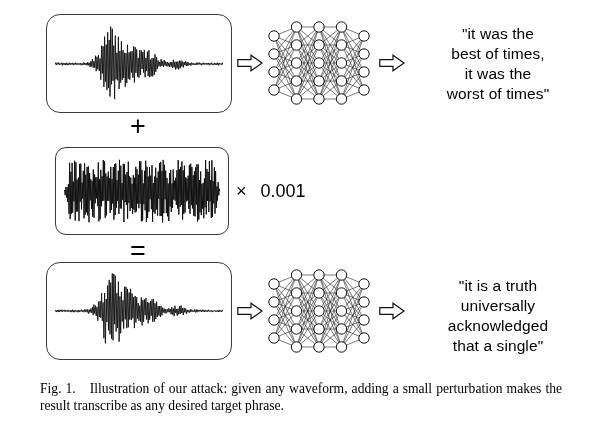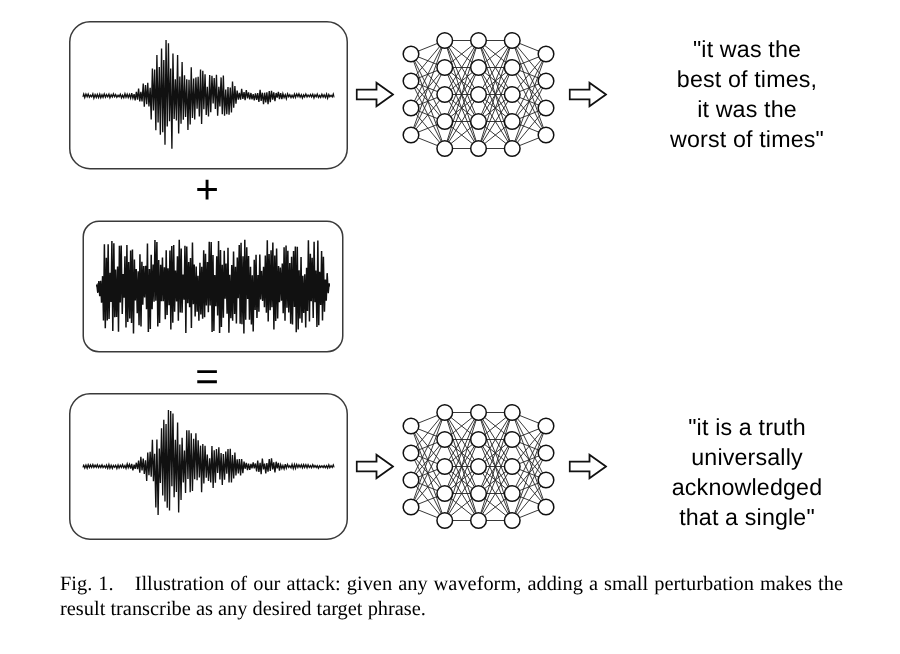--- a/index.html
+++ b/index.html
@@ -183,20 +183,23 @@
 worst of times"</div>
 
   <div class="abs op plus">+</div>
 
   <div class="abs wave-box box-mid">
     <svg width="156" height="70">
         <path d="M0.0,35.0L0.6,34.1L1.2,39.2L1.9,31.3L2.5,41.5L3.1,31.2L3.7,45.8L4.4,28.1L5.0,57.7L5.6,6.8L6.2,62.9L6.9,15.8L7.5,57.7L8.1,6.9L8.7,56.6L9.4,25.8L10.0,45.4L10.6,4.7L11.2,64.6L11.9,6.2L12.5,55.5L13.1,23.6L13.7,55.4L14.4,21.7L15.0,65.1L15.6,7.9L16.2,45.7L16.8,7.7L17.5,53.4L18.1,26.6L18.7,42.5L19.3,14.9L20.0,62.3L20.6,7.3L21.2,58.7L21.8,18.7L22.5,56.3L23.1,11.0L23.7,59.4L24.3,10.4L25.0,66.3L25.6,17.0L26.2,44.3L26.8,23.4L27.5,52.9L28.1,24.9L28.7,60.8L29.3,13.5L30.0,61.7L30.6,18.5L31.2,47.2L31.8,21.4L32.4,42.4L33.1,21.2L33.7,50.1L34.3,6.4L34.9,65.4L35.6,23.3L36.2,63.3L36.8,13.8L37.4,50.2L38.1,20.3L38.7,45.1L39.3,4.0L39.9,44.5L40.6,5.4L41.2,61.7L41.8,17.4L42.4,59.4L43.1,20.5L43.7,44.8L44.3,15.6L44.9,44.8L45.6,22.1L46.2,56.8L46.8,10.9L47.4,54.0L48.0,22.9L48.7,47.5L49.3,11.0L49.9,63.6L50.5,8.0L51.2,59.1L51.8,7.4L52.4,51.8L53.0,24.3L53.7,45.0L54.3,14.8L54.9,57.9L55.5,3.8L56.2,52.4L56.8,9.7L57.4,52.5L58.0,27.0L58.7,43.8L59.3,7.8L59.9,66.0L60.5,8.4L61.2,46.1L61.8,18.6L62.4,48.9L63.0,16.0L63.6,62.6L64.3,5.6L64.9,46.8L65.5,20.3L66.1,55.0L66.8,21.6L67.4,51.9L68.0,27.8L68.6,57.9L69.3,19.1L69.9,53.6L70.5,21.8L71.1,56.5L71.8,10.9L72.4,55.5L73.0,13.2L73.6,47.6L74.3,18.7L74.9,52.2L75.5,5.1L76.1,47.7L76.8,5.4L77.4,65.3L78.0,14.0L78.6,64.7L79.2,27.4L79.9,48.2L80.5,14.8L81.1,54.3L81.7,4.7L82.4,66.0L83.0,10.7L83.6,62.0L84.2,20.5L84.9,55.8L85.5,11.2L86.1,43.2L86.7,19.7L87.4,53.2L88.0,9.2L88.6,65.8L89.2,27.1L89.9,56.1L90.5,20.6L91.1,57.8L91.7,11.7L92.4,53.4L93.0,21.8L93.6,59.6L94.2,15.6L94.8,42.8L95.5,7.3L96.1,59.9L96.7,5.9L97.3,60.1L98.0,14.9L98.6,66.4L99.2,3.9L99.8,57.2L100.5,8.8L101.1,43.3L101.7,14.7L102.3,57.1L103.0,21.9L103.6,60.3L104.2,27.5L104.8,65.0L105.5,17.1L106.1,50.6L106.7,13.9L107.3,56.0L108.0,27.3L108.6,51.9L109.2,13.6L109.8,43.6L110.4,24.6L111.1,44.6L111.7,21.8L112.3,48.9L112.9,14.3L113.6,52.5L114.2,4.1L114.8,58.4L115.4,13.4L116.1,50.8L116.7,10.9L117.3,48.8L117.9,5.6L118.6,63.6L119.2,14.4L119.8,58.0L120.4,9.7L121.1,56.4L121.7,21.3L122.3,45.5L122.9,22.3L123.6,44.5L124.2,19.7L124.8,52.8L125.4,8.9L126.0,57.8L126.7,7.7L127.3,49.1L127.9,11.1L128.5,52.4L129.2,19.4L129.8,59.9L130.4,15.2L131.0,60.4L131.7,11.3L132.3,48.6L132.9,8.3L133.5,65.5L134.2,8.5L134.8,63.6L135.4,24.1L136.0,56.4L136.7,15.4L137.3,59.1L137.9,27.9L138.5,52.7L139.2,26.8L139.8,62.3L140.4,22.5L141.0,51.4L141.6,4.1L142.3,58.4L142.9,13.2L143.5,44.8L144.1,15.8L144.8,56.0L145.4,5.2L146.0,45.5L146.6,24.3L147.3,62.0L147.9,4.3L148.5,60.8L149.1,25.1L149.8,47.4L150.4,11.4L151.0,57.6L151.6,15.1L152.3,51.8L152.9,30.4L153.5,44.5L154.1,26.1L154.8,39.4L155.4,32.9L156.0,35.0" fill="none" stroke="#111" stroke-width="1"></path>
       </svg>
   </div>
 
+  <div class="abs scale">
+    <span class="times">×</span><span>0.001</span>
+  </div>
 
   <div class="abs op equals">=</div>
 
   <div class="abs wave-box box-bot">
     <svg width="168" height="80">
         <path d="M0.0,40.7L0.8,39.2L1.5,41.0L2.3,39.1L3.1,41.1L3.8,38.8L4.6,40.7L5.3,38.9L6.1,40.6L6.9,38.7L7.6,40.6L8.4,39.1L9.2,40.5L9.9,38.8L10.7,40.7L11.5,39.3L12.2,40.6L13.0,38.9L13.7,40.7L14.5,39.5L15.3,40.8L16.0,39.1L16.8,41.2L17.6,38.7L18.3,41.1L19.1,39.2L19.9,41.2L20.6,39.3L21.4,40.5L22.1,39.2L22.9,41.3L23.7,39.0L24.4,41.0L25.2,39.2L26.0,40.6L26.7,38.7L27.5,40.8L28.3,39.4L29.0,41.2L29.8,38.3L30.5,40.7L31.3,38.6L32.1,41.4L32.8,38.3L33.6,42.6L34.4,38.8L35.1,41.5L35.9,37.5L36.7,41.8L37.4,36.1L38.2,44.1L38.9,33.6L39.7,42.7L40.5,34.7L41.2,45.0L42.0,35.9L42.8,49.7L43.5,30.7L44.3,45.8L45.1,30.2L45.8,46.8L46.6,22.2L47.3,49.8L48.1,31.5L48.9,67.3L49.6,22.0L50.4,72.3L51.2,28.0L51.9,51.0L52.7,14.5L53.5,59.3L54.2,8.9L55.0,63.3L55.7,11.6L56.5,67.5L57.3,2.4L58.0,69.3L58.8,3.0L59.6,53.2L60.3,4.7L61.1,60.5L61.9,22.2L62.6,57.0L63.4,10.6L64.1,70.7L64.9,25.4L65.7,62.3L66.4,20.9L67.2,50.6L68.0,29.3L68.7,57.6L69.5,15.8L70.3,48.4L71.0,15.9L71.8,57.1L72.5,17.9L73.3,56.3L74.1,21.5L74.8,48.5L75.6,17.8L76.4,49.1L77.1,22.5L77.9,47.3L78.7,26.1L79.4,57.1L80.2,25.0L80.9,51.4L81.7,26.2L82.5,47.5L83.2,32.0L84.0,49.7L84.8,34.6L85.5,50.6L86.3,26.3L87.1,54.4L87.8,29.2L88.6,50.8L89.3,28.3L90.1,44.3L90.9,27.2L91.6,48.6L92.4,31.1L93.2,52.3L93.9,31.7L94.7,48.8L95.5,30.1L96.2,44.8L97.0,28.4L97.7,50.7L98.5,28.1L99.3,50.6L100.0,32.3L100.8,48.0L101.6,30.7L102.3,45.9L103.1,35.2L103.9,44.6L104.6,35.1L105.4,46.0L106.1,35.1L106.9,44.4L107.7,36.7L108.4,41.5L109.2,37.6L110.0,42.4L110.7,38.1L111.5,42.2L112.3,38.2L113.0,41.2L113.8,37.3L114.5,41.2L115.3,38.0L116.1,43.3L116.8,36.1L117.6,43.6L118.4,37.5L119.1,45.2L119.9,34.7L120.7,41.9L121.4,38.0L122.2,44.6L122.9,37.7L123.7,43.4L124.5,35.1L125.2,43.0L126.0,34.5L126.8,42.0L127.5,37.3L128.3,44.0L129.1,36.8L129.8,41.3L130.6,37.6L131.3,42.7L132.1,38.8L132.9,41.3L133.6,39.3L134.4,41.6L135.2,38.4L135.9,41.1L136.7,38.6L137.5,40.6L138.2,39.5L139.0,40.9L139.7,38.6L140.5,41.4L141.3,38.6L142.0,41.2L142.8,38.7L143.6,40.6L144.3,38.9L145.1,40.5L145.9,38.8L146.6,40.9L147.4,38.8L148.1,40.7L148.9,38.9L149.7,40.9L150.4,38.9L151.2,40.6L152.0,39.4L152.7,40.8L153.5,38.8L154.3,40.5L155.0,39.3L155.8,40.6L156.5,39.4L157.3,41.1L158.1,39.5L158.8,40.5L159.6,39.5L160.4,40.6L161.1,39.4L161.9,40.8L162.7,39.5L163.4,41.0L164.2,38.9L164.9,40.8L165.7,39.5L166.5,40.6L167.2,38.9L168.0,40.7" fill="none" stroke="#111" stroke-width="0.9"></path>
       </svg>
   </div>
 
   <svg class="abs arrow3" width="26" height="18">

